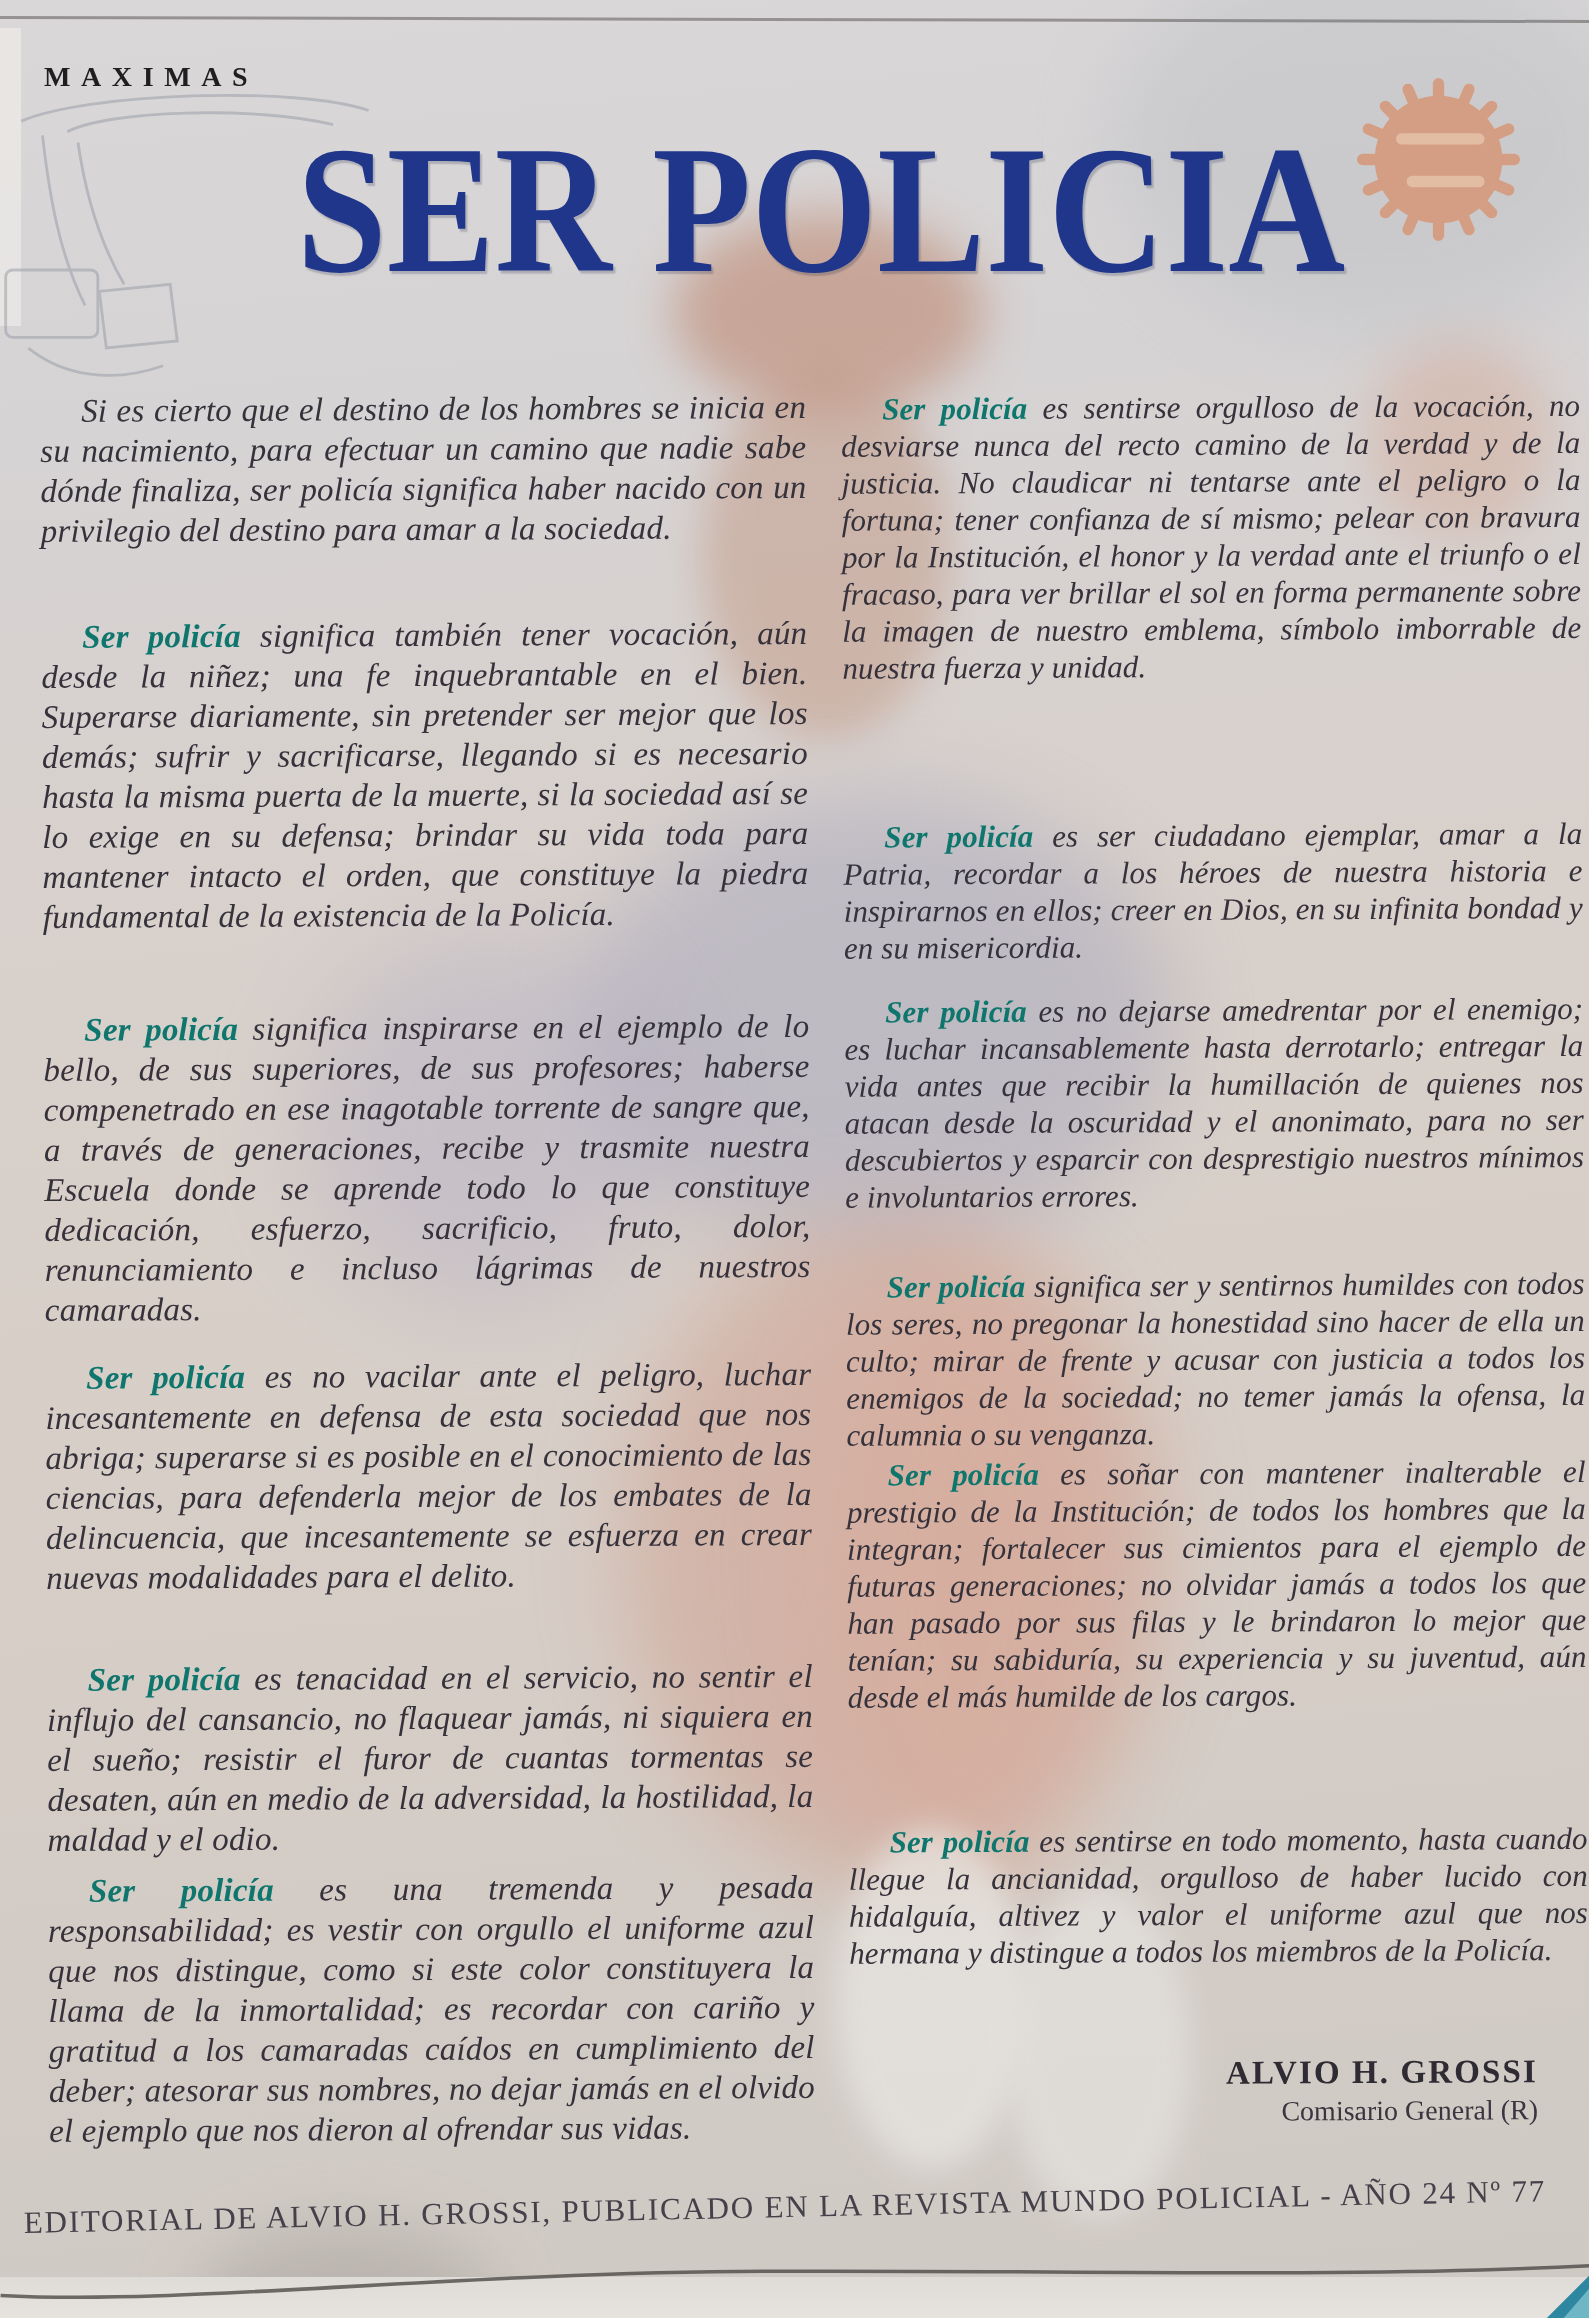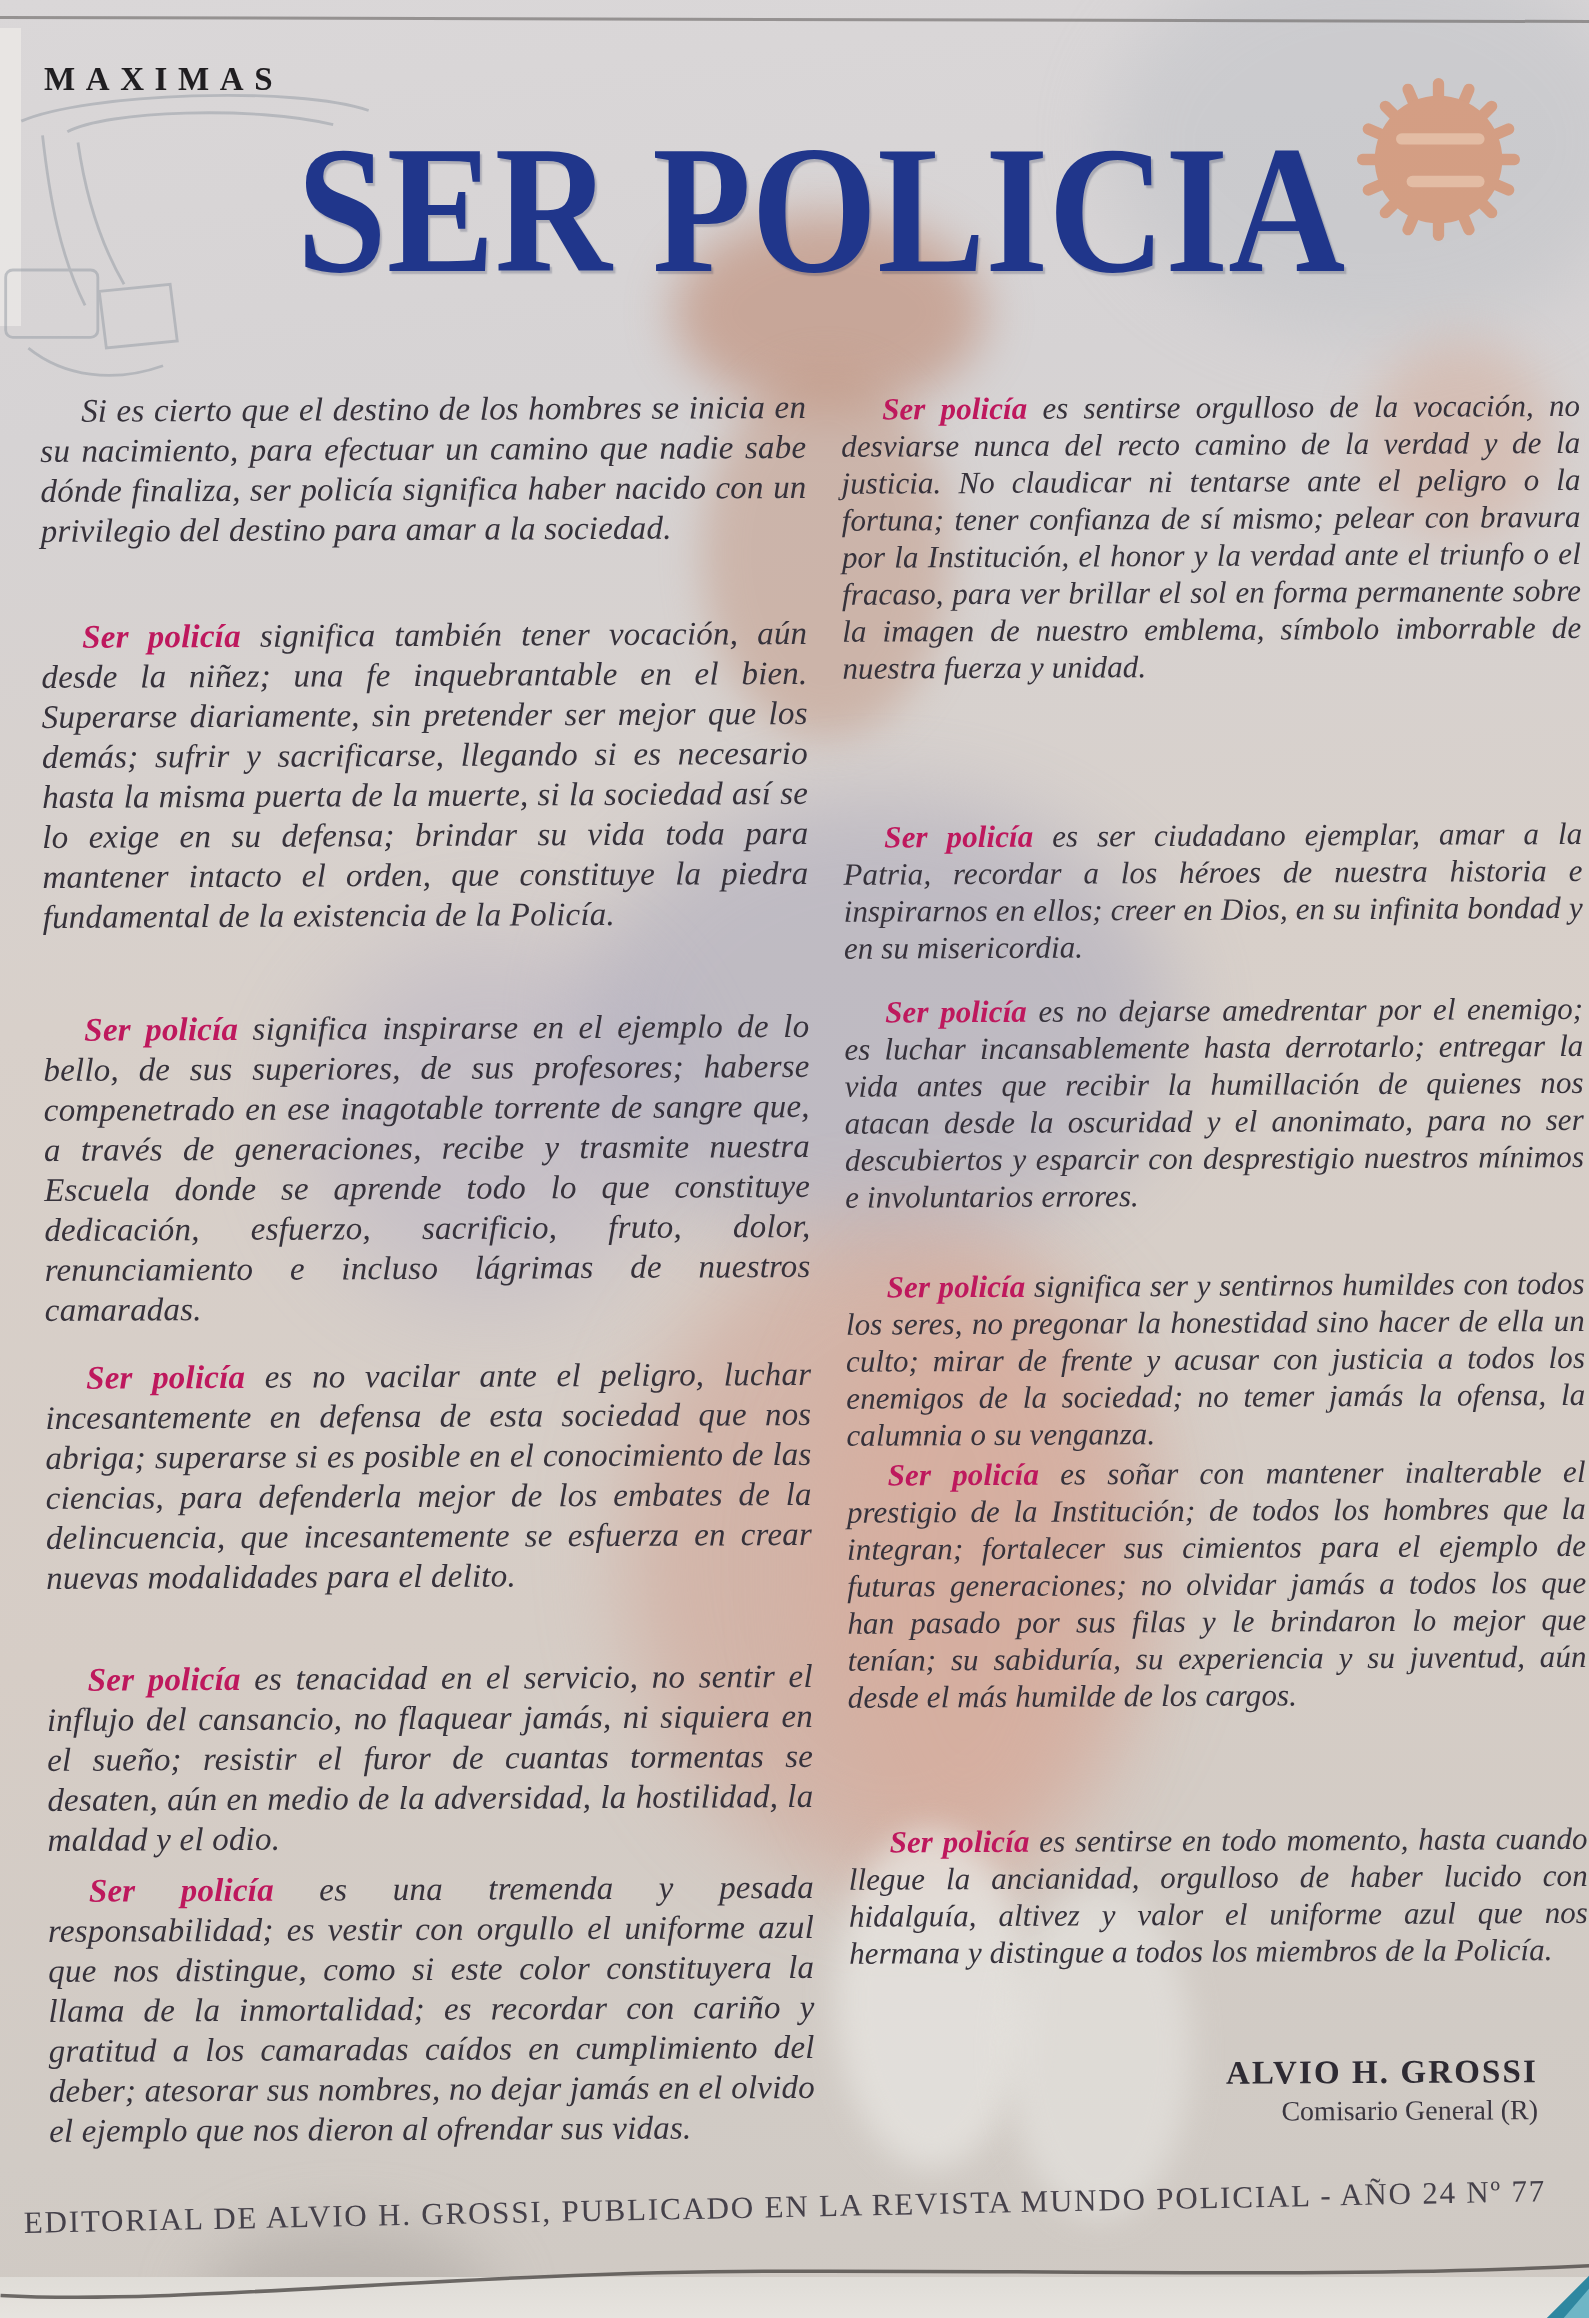--- a/index.html
+++ b/index.html
@@ -12,34 +12,34 @@
     position:absolute;inset:0;z-index:0;
     background:linear-gradient(175deg,#dad7d8 0%,#d6d3d4 18%,#d8d0ca 42%,#d6cdc6 68%,#d1cbc5 88%,#cfc9c3 100%);
   }
   .blob{position:absolute;border-radius:50%;z-index:1;}
   .edge-line-top{position:absolute;top:18.4px;left:-7px;width:1630px;height:2.8px;background:#5c5a58;opacity:.55;transform:rotate(.15deg);z-index:2;}
   .left-paper-edge{position:absolute;top:28px;left:0;width:21px;height:298px;background:#eceae7;opacity:.75;z-index:1;}
   .sketch{position:absolute;left:0;top:43px;z-index:1;opacity:.55;}
   .seal{position:absolute;left:1357px;top:78px;z-index:1;opacity:.9;}
   .kicker{
     position:absolute;left:44px;top:61px;z-index:3;
-    font-size:33px;font-weight:bold;letter-spacing:10.6px;color:#201e21;
+    font-size:28px;font-weight:bold;letter-spacing:10.6px;color:#201e21;
   }
   .title{
     position:absolute;left:821px;top:106px;z-index:3;
     transform:translateX(-50%) scaleY(1.12);transform-origin:top center;
     font-size:162px;font-weight:bold;color:#20368b;letter-spacing:0px;white-space:nowrap;
     text-shadow:2.1px 2.8px 1.4px rgba(25,30,70,.22);
   }
   .article{position:absolute;inset:0;z-index:3;transform:rotate(-.3deg);}
   .para{
     position:absolute;font-style:italic;text-align:justify;text-indent:41px;
     color:#36323b;
   }
-  .para .lead{font-weight:bold;color:#be185d;font-style:italic;}
+  .para .lead{font-weight:bold;color:#0f766e;font-style:italic;}
   .col-l{left:44px;width:766px;font-size:33px;line-height:40px;letter-spacing:0.2px;}
   .col-r{left:845px;width:739px;font-size:31px;line-height:37px;letter-spacing:0.1px;}
   .lp1{top:354px}.lp2{top:580px}.lp3{top:973px}.lp4{top:1321px}.lp5{top:1623px}.lp6{top:1834px}
   .rp1{top:360px}.rp2{top:788px}.rp3{top:963px}.rp4{top:1238px}.rp5{top:1426px}.rp6{top:1793px}
   .sig-name{
     position:absolute;right:57px;top:2057px;z-index:3;
     font-size:33px;font-weight:bold;letter-spacing:2.1px;color:#2e2b33;
   }
   .sig-role{
     position:absolute;right:57px;top:2098px;z-index:3;

